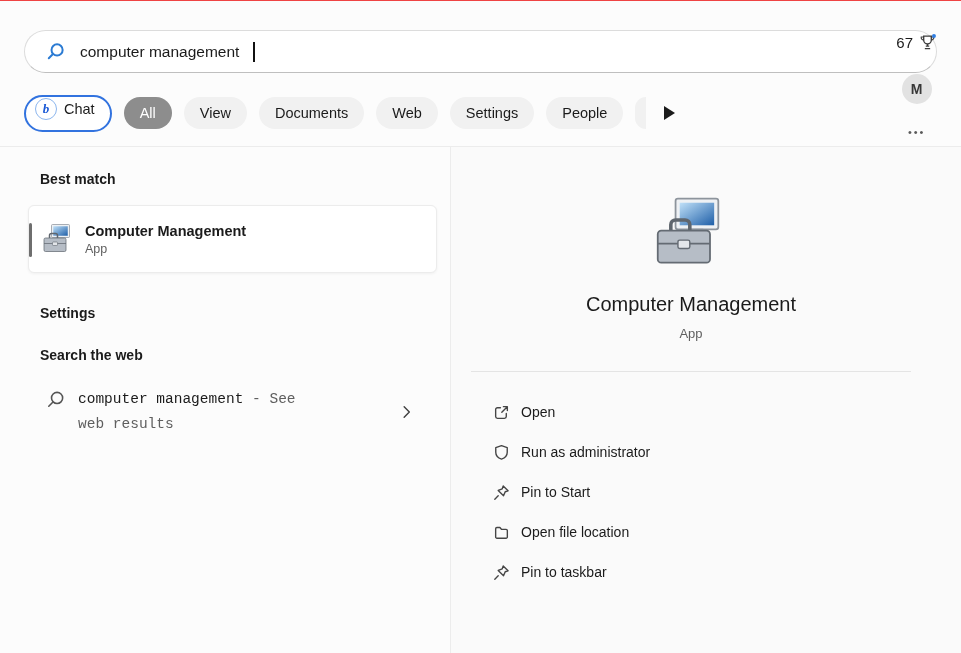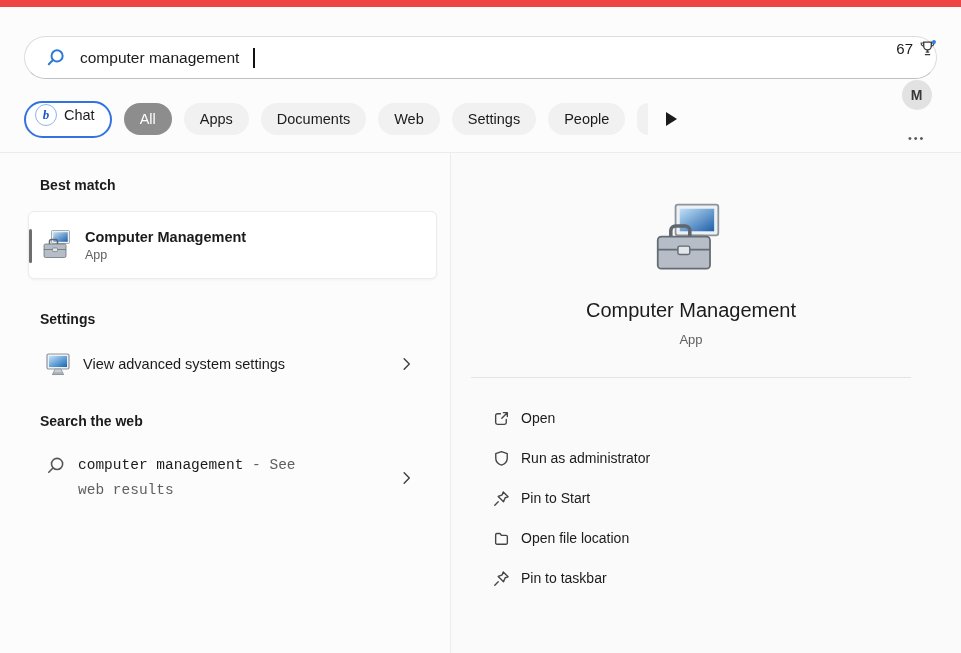--- a/index.html
+++ b/index.html
@@ -1,17 +1,17 @@
 <!DOCTYPE html>
 <html><head>
 <meta charset="utf-8">
 <style>
   * { margin:0; padding:0; box-sizing:border-box; }
   body { background:#e9e9e9; font-family:"Liberation Sans","DejaVu Sans",sans-serif; color:#1b1b1b; }
-  .screen { position:relative; width:961px; height:653px; background:#fcfcfc; overflow:hidden; border-top:7px solid #ef4444; }
+  .screen { position:relative; width:961px; height:653px; background:#fcfcfc; overflow:hidden; border-top:1px solid #ef4444; }
 
   
   .search-bar { position:absolute; left:24px; right:24px; top:29px; height:43px; background:#ffffff;
     border:1px solid #dcdcdc; border-bottom-color:#bfbfbf; border-radius:22px;
     display:flex; align-items:center; gap:14px; padding:0 20px; }
   .query { font-size:15.5px; color:#1b1b1b; }
   .caret { width:1.5px; height:20px; background:#111; display:inline-block; }
 
   
   .tabs-row { position:absolute; left:24px; right:24px; top:90px; height:44px; display:flex; align-items:center; gap:12px; }
@@ -85,21 +85,21 @@
     <span class="query">computer management</span>
     <span class="caret"></span>
   </div>
 
   <div class="tabs-row">
     <div class="chat-pill">
       <span class="bing-mini"></span>
       <span class="chat-label">Chat</span>
     </div>
     <div class="pill selected">All</div>
-    <div class="pill">Apps</div>
+    <div class="pill">View</div>
     <div class="pill">Documents</div>
     <div class="pill">Web</div>
     <div class="pill">Settings</div>
     <div class="pill">People</div>
     <div class="pill pill-clipped"></div>
     <div class="scroll-arrow"></div>
 
     <div class="right-cluster">
       <div class="rewards">
         <span class="points">67</span>
@@ -140,38 +140,20 @@
           <rect x="21" y="38" width="10" height="7" rx="1.5" fill="#e3e6ea" stroke="#646b73" stroke-width="1.2"></rect>
         </svg>
         <div>
           <div class="card-title">Computer Management</div>
           <div class="card-sub">App</div>
         </div>
       </div>
 
       <div class="section-header mt">Settings</div>
 
-      <div class="result-row">
-        <svg width="26" height="26" viewBox="0 0 26 26">
-          <defs>
-            <linearGradient id="gmon" x1="0" y1="0" x2="1" y2="1">
-              <stop offset="0" stop-color="#bfe3fb"></stop>
-                <stop offset="1" stop-color="#1565b4"></stop>
-            </linearGradient>
-          </defs>
-          <rect x="2" y="3" width="22" height="15" rx="1.5" fill="#eef1f4" stroke="#8d949c" stroke-width="1.2"></rect>
-          <rect x="4" y="5" width="18" height="11" fill="url(#gmon)"></rect>
-          <path d="M10 18 h6 l1.8 4 H8.2 Z" fill="#c9ced4" stroke="#8d949c" stroke-width="0.8"></path>
-          <line x1="7" y1="23.2" x2="19" y2="23.2" stroke="#8d949c" stroke-width="1.5"></line>
-        </svg>
-        <span class="result-label">View advanced system settings</span>
-        <svg class="chev" width="15" height="15" viewBox="0 0 16 16">
-          <path d="M5.5 2.5 L11 8 l-5.5 5.5" fill="none" stroke="#3f3f3f" stroke-width="1.5" stroke-linecap="round" stroke-linejoin="round"></path>
-        </svg>
-      </div>
 
       <div class="section-header mt2">Search the web</div>
 
       <div class="result-row web-row">
         <svg class="lead" width="21" height="21" viewBox="0 0 20 20">
           <circle cx="11.5" cy="8.5" r="5.3" fill="none" stroke="#555555" stroke-width="1.5"></circle>
           <line x1="7.6" y1="12.4" x2="3.6" y2="16.4" stroke="#555555" stroke-width="1.5" stroke-linecap="round"></line>
         </svg>
         <span class="web-text">
           <span>computer management</span>

